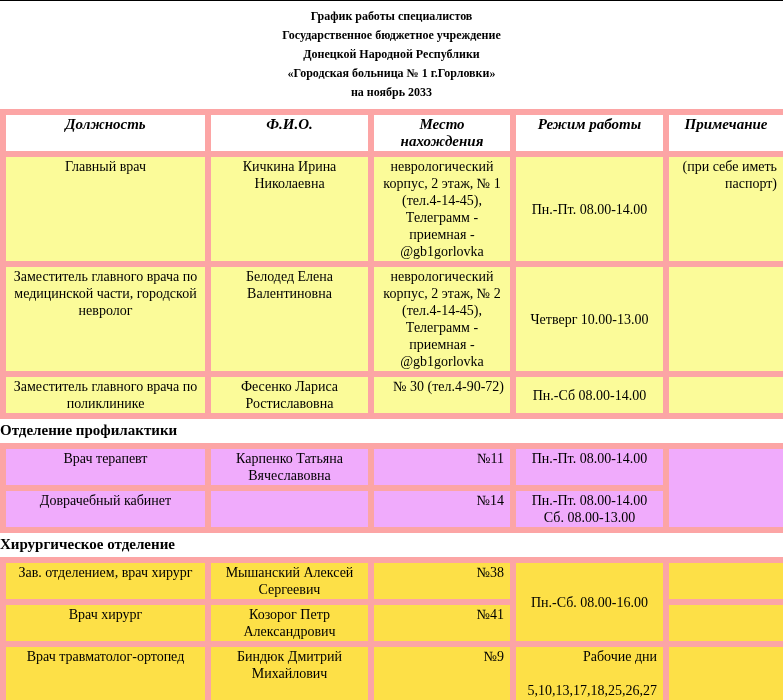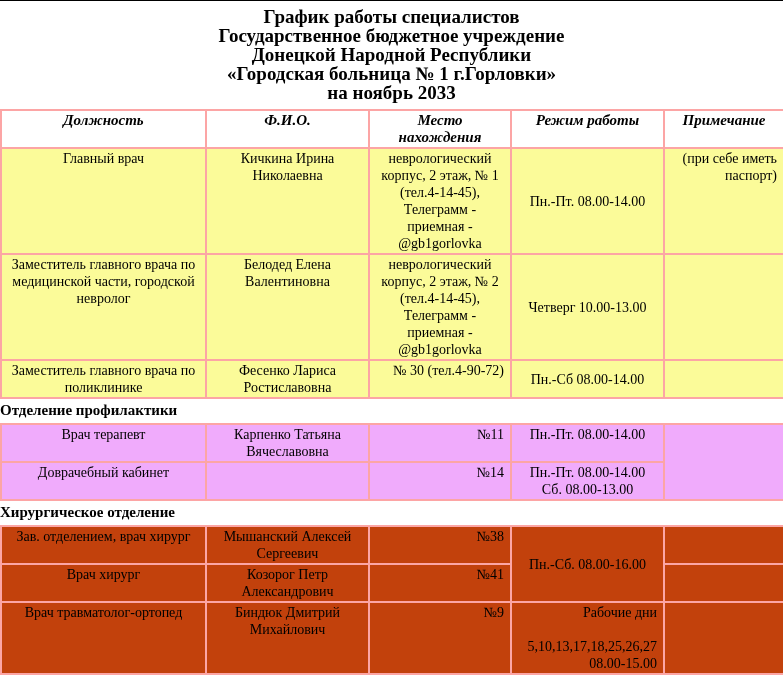--- a/index.html
+++ b/index.html
@@ -5,33 +5,33 @@
   * { box-sizing: border-box; margin: 0; padding: 0; }
   html, body { background: #fff; }
   body {
     width: 783px; height: 700px;
     font-family: "Liberation Serif", "DejaVu Serif", serif;
     font-size: 14px; color: #000;
     overflow: hidden;
   }
   .topline { border-top: 1px solid #000; width: 783px; }
   .title-block { padding-top: 6px; padding-bottom: 7px; text-align: center; }
-  .title-line { font-weight: bold; font-size: 19px; line-height: 19px; }
+  .title-line { font-weight: bold; font-size: 12px; line-height: 19px; }
 
   table { border-collapse: collapse; width: 783px; table-layout: fixed; }
-  td, th { border: 2px solid #fca5a5; padding: 1px 6px; vertical-align: top; overflow: hidden; }
+  td, th { border: 6px solid #fca5a5; padding: 1px 6px; vertical-align: top; overflow: hidden; }
 
   th.colhead {
     font-weight: bold; font-style: italic; text-align: center;
     font-size: 15px; background: #fff; vertical-align: top; line-height: 17px;
   }
 
   .bg-yellow td { background: #fbfb99; }
   .bg-green  td { background: #f0abfc; }
-  .bg-orange td { background: #c2410c; }
+  .bg-orange td { background: #fde047; }
 
   .cell-left   { text-align: center; }
   .cell-center { text-align: right; }
   .v-mid { vertical-align: middle; }
   .pre   { white-space: pre-line; }
   td { line-height: 17px; }
 
   .section-heading {
     text-align: left; font-weight: bold; font-size: 15px;
     padding: 3px 0 4px 0; background: #fff;

